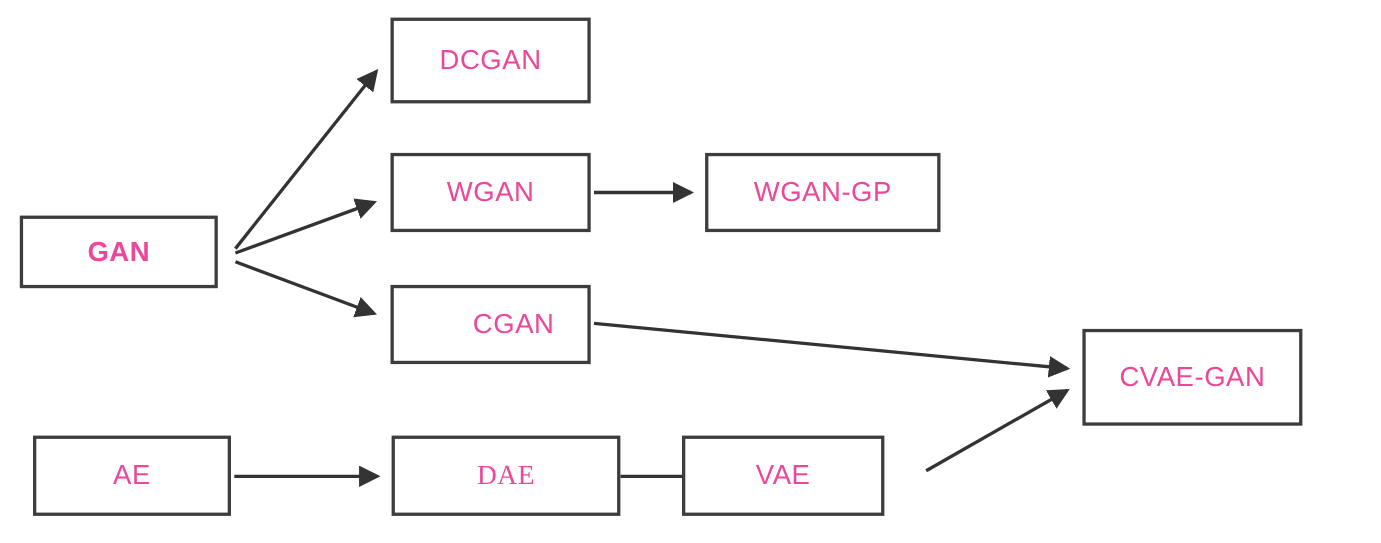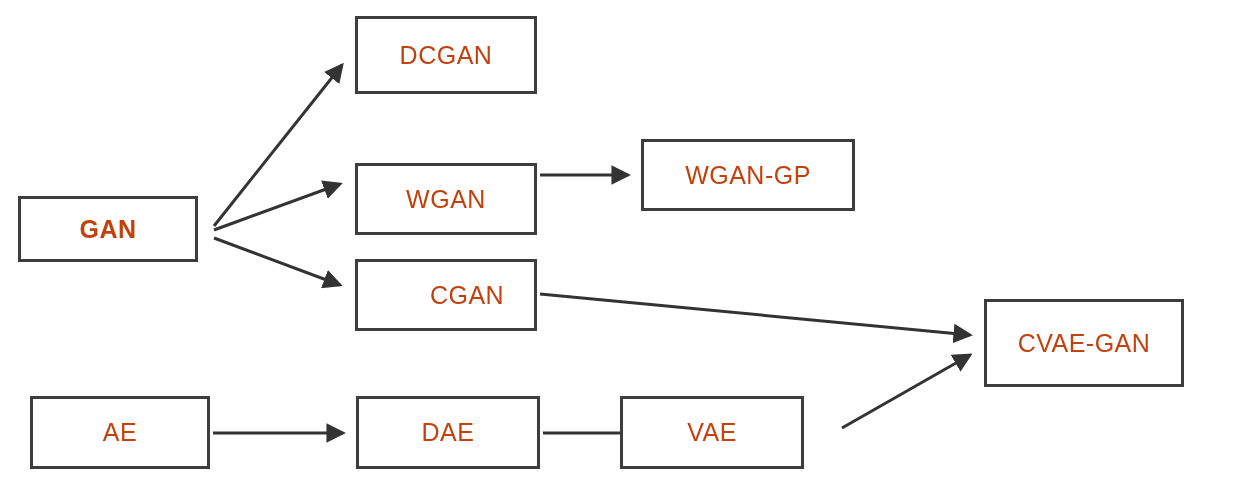--- a/index.html
+++ b/index.html
@@ -24,31 +24,31 @@
   }
   .node {
     position: absolute;
     box-sizing: border-box;
     border: 3px solid #3d3d3d;
     background: #ffffff;
     display: flex;
     align-items: center;
     justify-content: center;
     font-size: 25px;
-    color: #c2410c;
+    color: #ec4899;
     letter-spacing: 0.5px;
   }
   .node-gan      { left: 18px;  top: 196px; width: 180px; height: 66px; font-weight: bold; }
   .node-dcgan    { left: 355px; top: 16px;  width: 182px; height: 78px; }
-  .node-wgan     { left: 355px; top: 139px; width: 182px; height: 72px; margin-top: 24px; }
+  .node-wgan     { left: 355px; top: 139px; width: 182px; height: 72px; }
   .node-wgan-gp  { left: 641px; top: 139px; width: 214px; height: 72px; align-items: center; }
   .node-cgan     { left: 355px; top: 259px; width: 182px; height: 72px; padding-left: 42px; }
   .node-cvae-gan { left: 984px; top: 299px; width: 200px; height: 88px; }
   .node-ae       { left: 30px;  top: 396px; width: 180px; height: 73px; }
-  .node-dae      { left: 356px; top: 396px; width: 184px; height: 73px; }
+  .node-dae      { left: 356px; top: 396px; width: 208px; height: 73px; font-family: Liberation Serif, serif; }
   .node-vae      { left: 620px; top: 396px; width: 184px; height: 73px; }
 </style>
 </head>
 <body>
 
 <div class="canvas">
 
   <svg class="edges-layer" width="1255" height="494" viewBox="0 0 1255 494" xmlns="http://www.w3.org/2000/svg">
     <defs>
       <marker id="arrowhead" viewBox="0 0 10 10" refX="8.5" refY="5" markerWidth="6.5" markerHeight="6.5" orient="auto-start-reverse">

